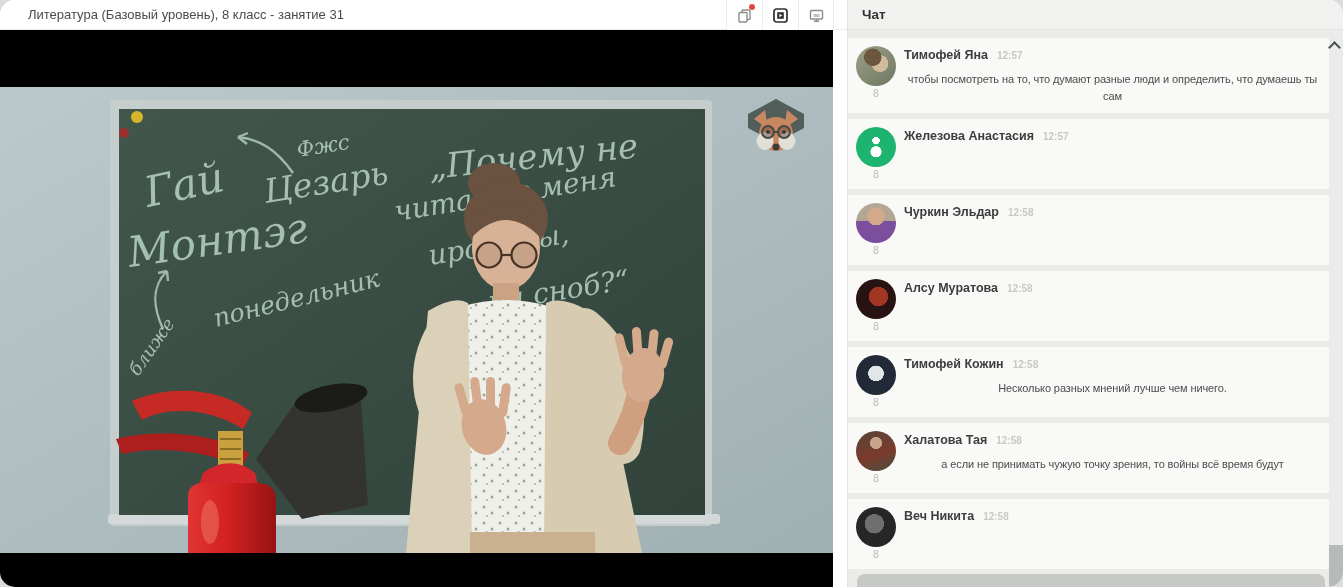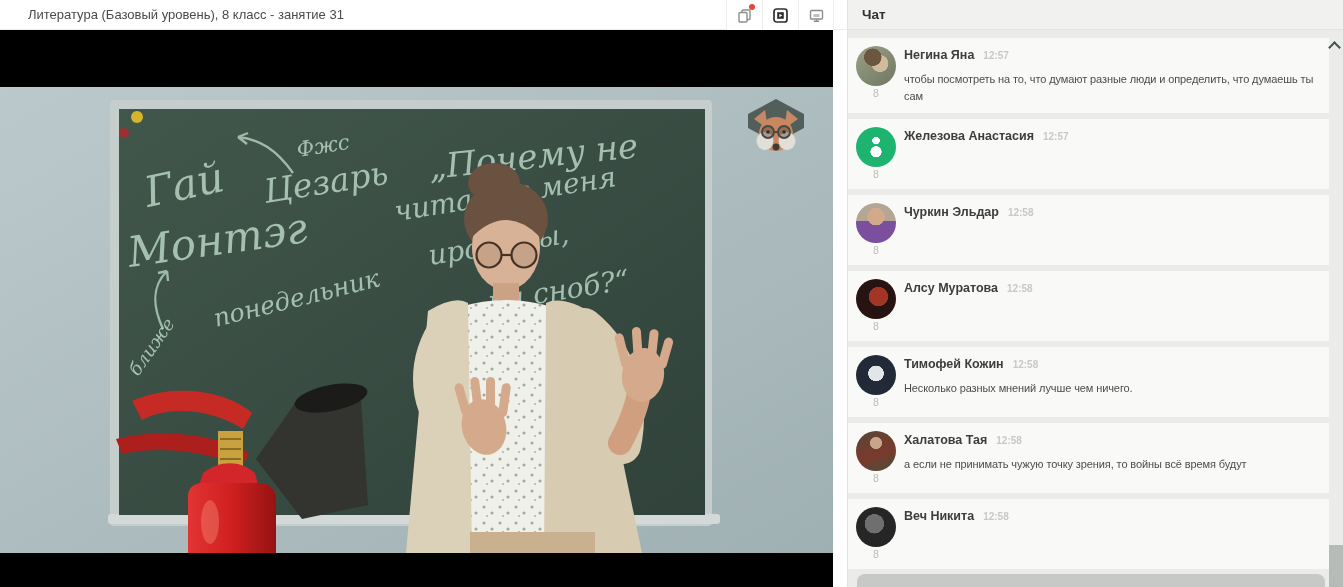--- a/index.html
+++ b/index.html
@@ -1,20 +1,21 @@
 <!DOCTYPE html>
 <html><head>
 <meta charset="utf-8">
 <style>
   * { margin:0; padding:0; box-sizing:border-box; }
   html,body { background:#dcdcdc; }
   #app {
     position:relative; width:1343px; height:587px;
     background:#ffffff; overflow:hidden;
     font-family:"Liberation Sans", sans-serif;
+    border-radius:15px;
   }
 
   
   .header {
     position:absolute; top:0; left:0; width:847px; height:30px;
     background:#ffffff; border-bottom:1px solid #eceeec;
     display:flex; align-items:center;
   }
   .header-title { margin-left:28px; font-size:13px; color:#4a4a4a; white-space:nowrap; }
   .toolbar { position:absolute; top:0; left:726px; height:30px; display:flex; }
@@ -34,21 +35,21 @@
   .scene { display:block; }
   .fox-watermark { position:absolute; left:740px; top:10px; opacity:.88; }
   .chalk {
     font-family:"DejaVu Serif", serif; font-style:italic;
     fill:#bfdccc; opacity:.8;
   }
 
   
   .chat {
     position:absolute; top:0; left:847px; width:496px; height:587px;
-    background:#ebebe9; border-left:1px solid #e2e2e0;
+    background:#ebebe9; border-left:1px solid #e2e2e0;text-align:center;
   }
   .chat-header {
     height:30px; background:#f1f1ef; border-bottom:1px solid #e3e3e1;
     display:flex; align-items:center; padding-left:14px;
     font-weight:bold; font-size:13.5px; color:#333333;
   }
   .chat-scroll {
     position:absolute; top:31px; bottom:0; left:0; right:14px;
     overflow:hidden; padding-top:7px;
   }
@@ -266,21 +267,21 @@
     </div>
 
     <div class="chat-scroll" id="chat-list">
   <div class="msg">
     <div class="av-col">
       <div class="avatar av-yana"></div>
       <div class="grade">8</div>
     </div>
     <div class="msg-body">
       <div class="msg-head">
-        <span class="author">Негина Яна</span>
+        <span class="author">Тимофей Яна</span>
         <span class="time">12:57</span>
       </div>
       <div class="msg-text">
               <p>чтобы посмотреть на то, что думают разные люди и определить, что думаешь ты сам</p>
             </div>
     </div>
   </div>
 
   <div class="msg">
     <div class="av-col">

